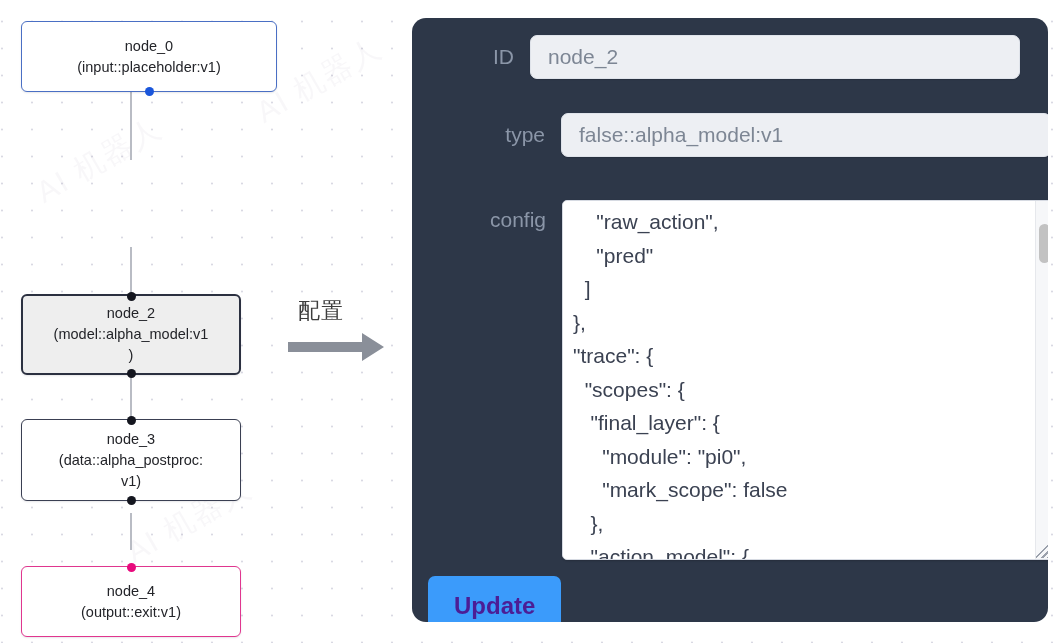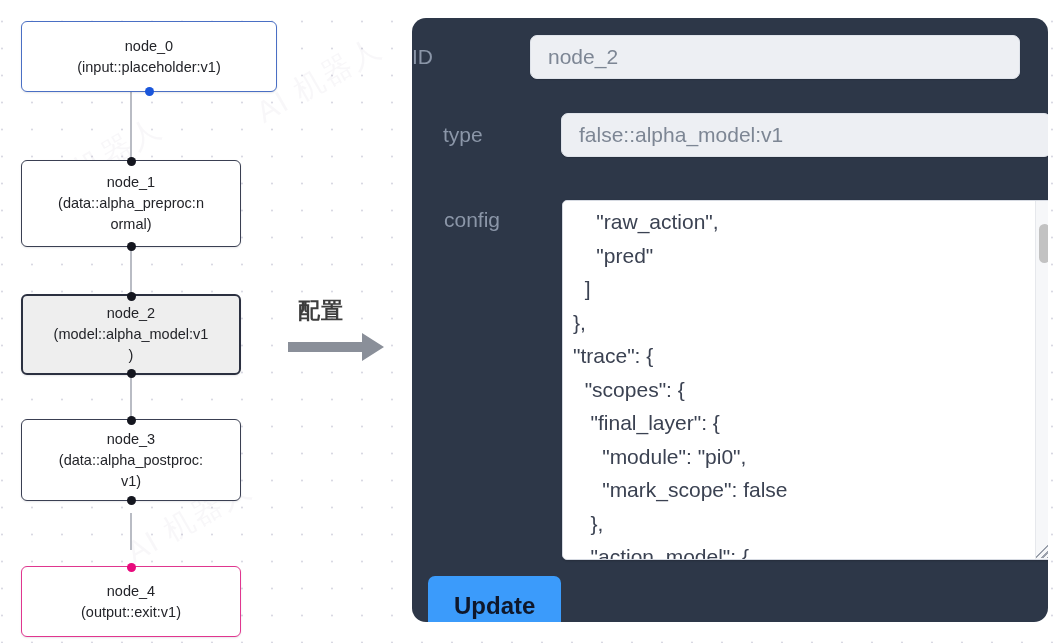--- a/index.html
+++ b/index.html
@@ -90,21 +90,20 @@
     margin-left: -1px;
   }
 
   
   #arrow-group {
     position: absolute;
     left: 288px;
     top: 296px;
     width: 110px;
     height: 70px;
-    font-weight: bold;
   }
   #arrow-label {
     position: absolute;
     left: 10px; top: 0px;
     font-size: 22px;
     color: #3d3d3d;
     font-family: "DejaVu Sans", sans-serif;
     letter-spacing: 1px;
   }
   #arrow-shape { position: absolute; left: 0; top: 34px; }
@@ -122,21 +121,21 @@
   }
   .field-row {
     position: absolute;
     display: flex;
     align-items: center;
     left: 0;
     width: 100%;
   }
   .field-label {
     width: 118px;
-    text-align: left;
+    text-align: right;
     padding-right: 16px;
     box-sizing: border-box;
     color: #8b96a8;
     font-size: 21px;
     font-family: "Liberation Sans", sans-serif;
   }
   .text-input {
     box-sizing: border-box;
     background: #edeff3;
     border: 1px solid #dfe3ea;
@@ -203,21 +202,21 @@
       linear-gradient(135deg, transparent 44%, #9aa0ab 44%, #9aa0ab 52%, transparent 52%),
       linear-gradient(135deg, transparent 64%, #9aa0ab 64%, #9aa0ab 72%, transparent 72%),
       linear-gradient(135deg, transparent 84%, #9aa0ab 84%, #9aa0ab 92%, transparent 92%);
   }
 
   #update-button {
     position: absolute;
     left: 16px;
     top: 558px;
     background: #3b9bfb;
-    color: #0f172a;
+    color: #4c1d95;
     border: none;
     border-radius: 7px;
     font-size: 24px;
     font-weight: bold;
     height: 60px;
     padding: 0 26px;
     display: flex;
     align-items: center;
     font-family: "Liberation Sans", sans-serif;
     cursor: pointer;
@@ -241,27 +240,20 @@
   <div class="edge" style="top:247px; height:47px;"></div>
   <div class="edge" style="top:375px; height:44px;"></div>
   <div class="edge" style="top:513px; height:37px;"></div>
 
   <div class="node input" style="left:21px; top:21px; width:256px; height:71px;">
     <div class="nlabel">node_0
 (input::placeholder:v1)</div>
     <div class="handle bottom blue"></div>
   </div>
 
-  <div class="node" style="left:21px; top:160px; width:220px; height:87px;">
-    <div class="nlabel">node_1
-(data::alpha_preproc:n
-ormal)</div>
-    <div class="handle top"></div>
-    <div class="handle bottom"></div>
-  </div>
 
   <div class="node selected" style="left:21px; top:294px; width:220px; height:81px;">
     <div class="nlabel">node_2
 (model::alpha_model:v1
 )</div>
     <div class="handle top"></div>
     <div class="handle bottom"></div>
   </div>
 
   <div class="node" style="left:21px; top:419px; width:220px; height:82px;">

